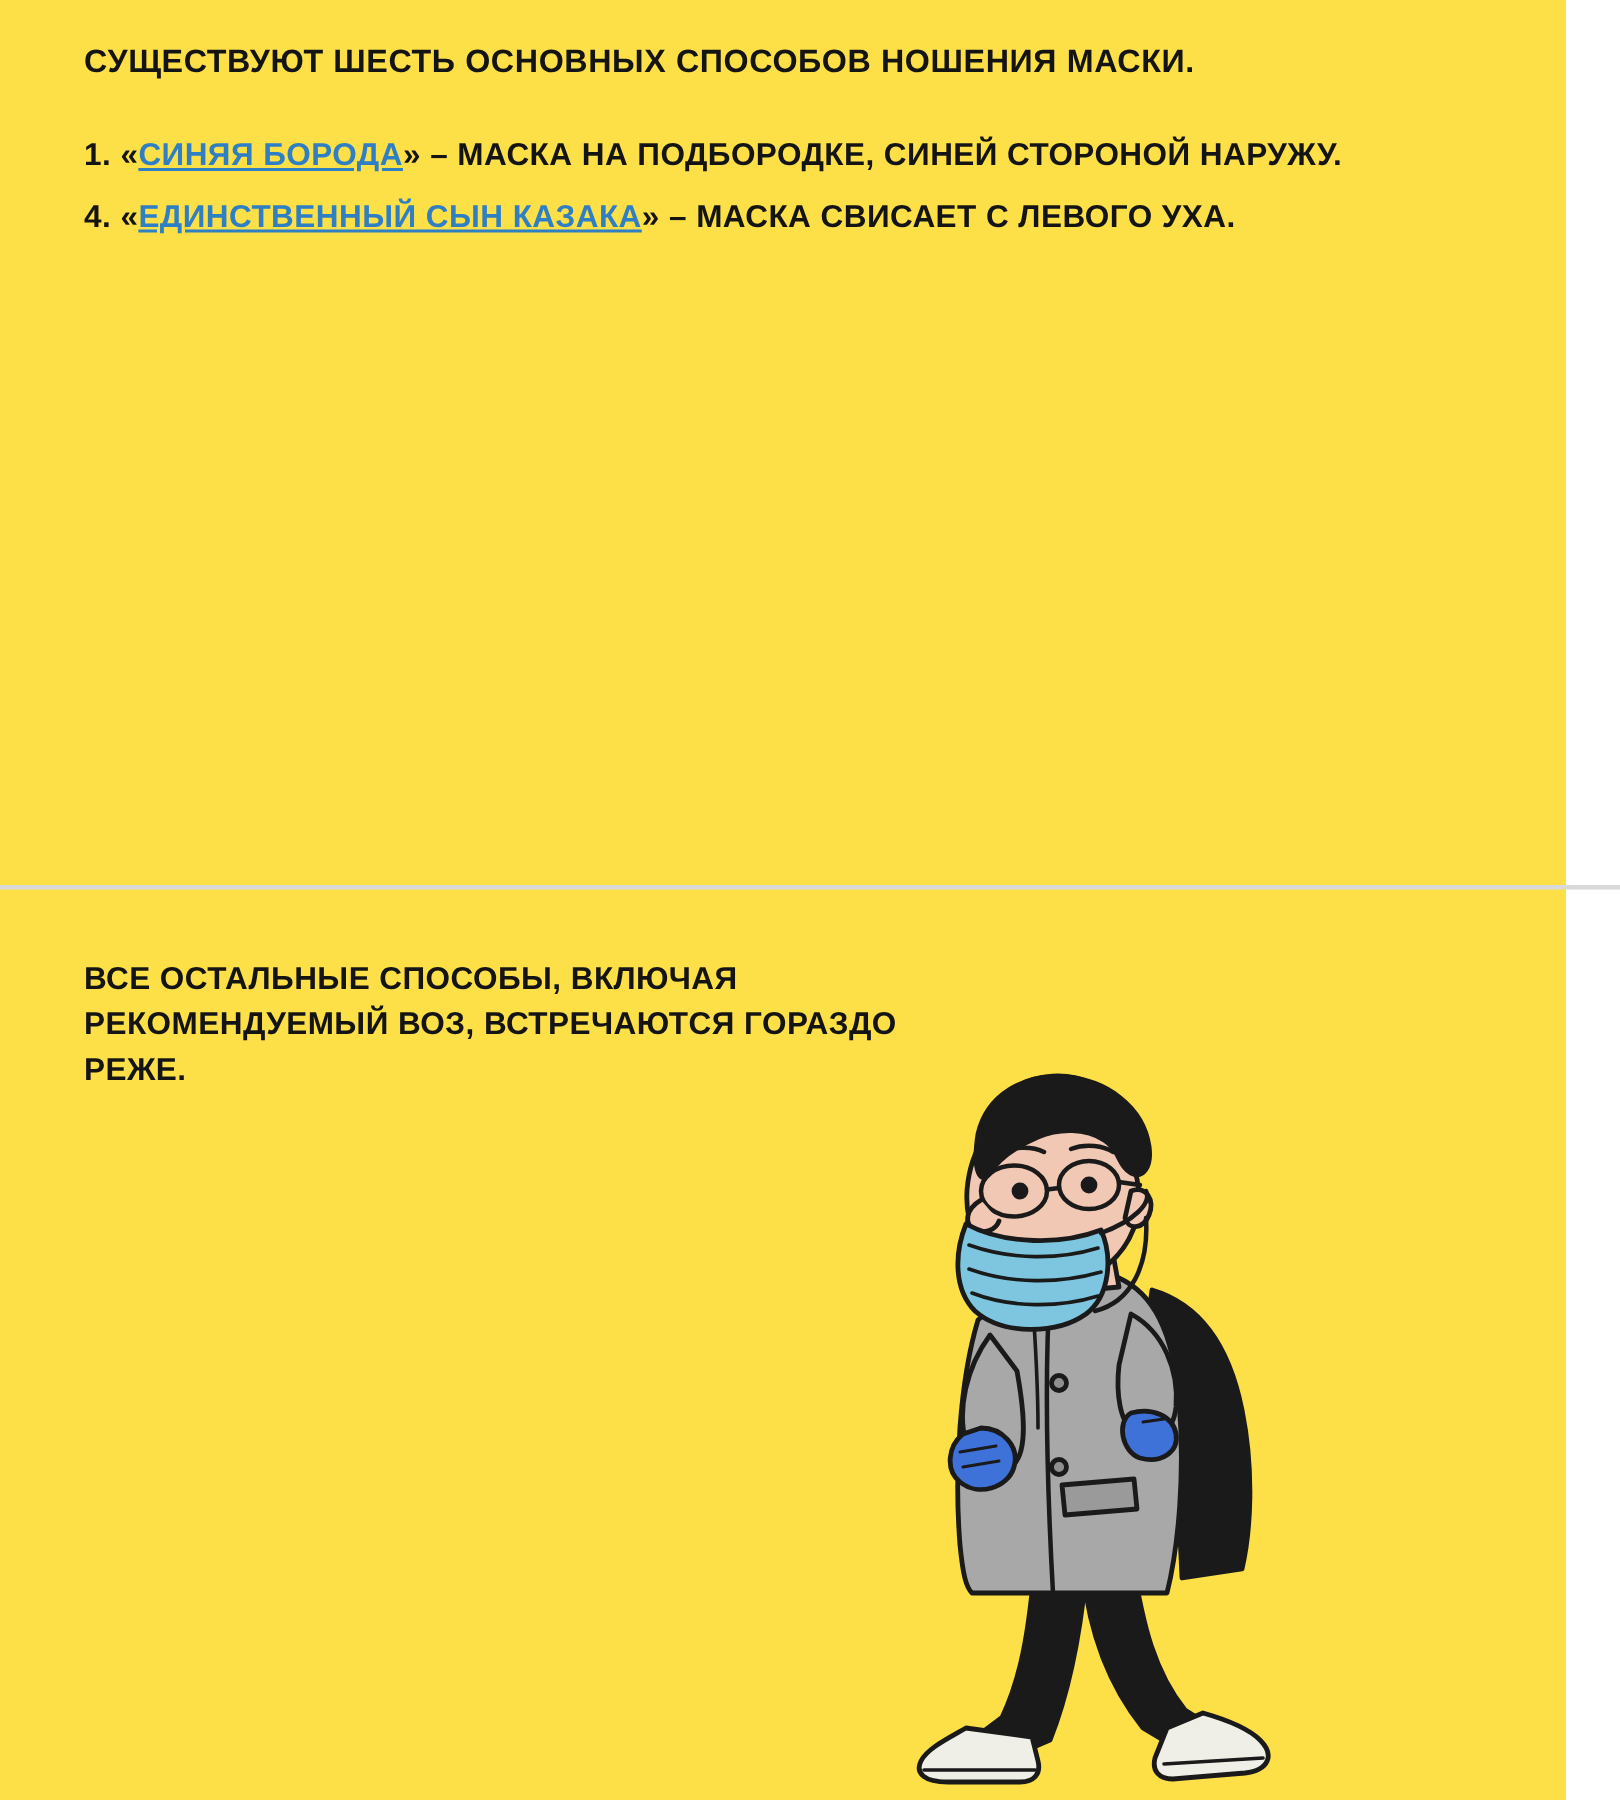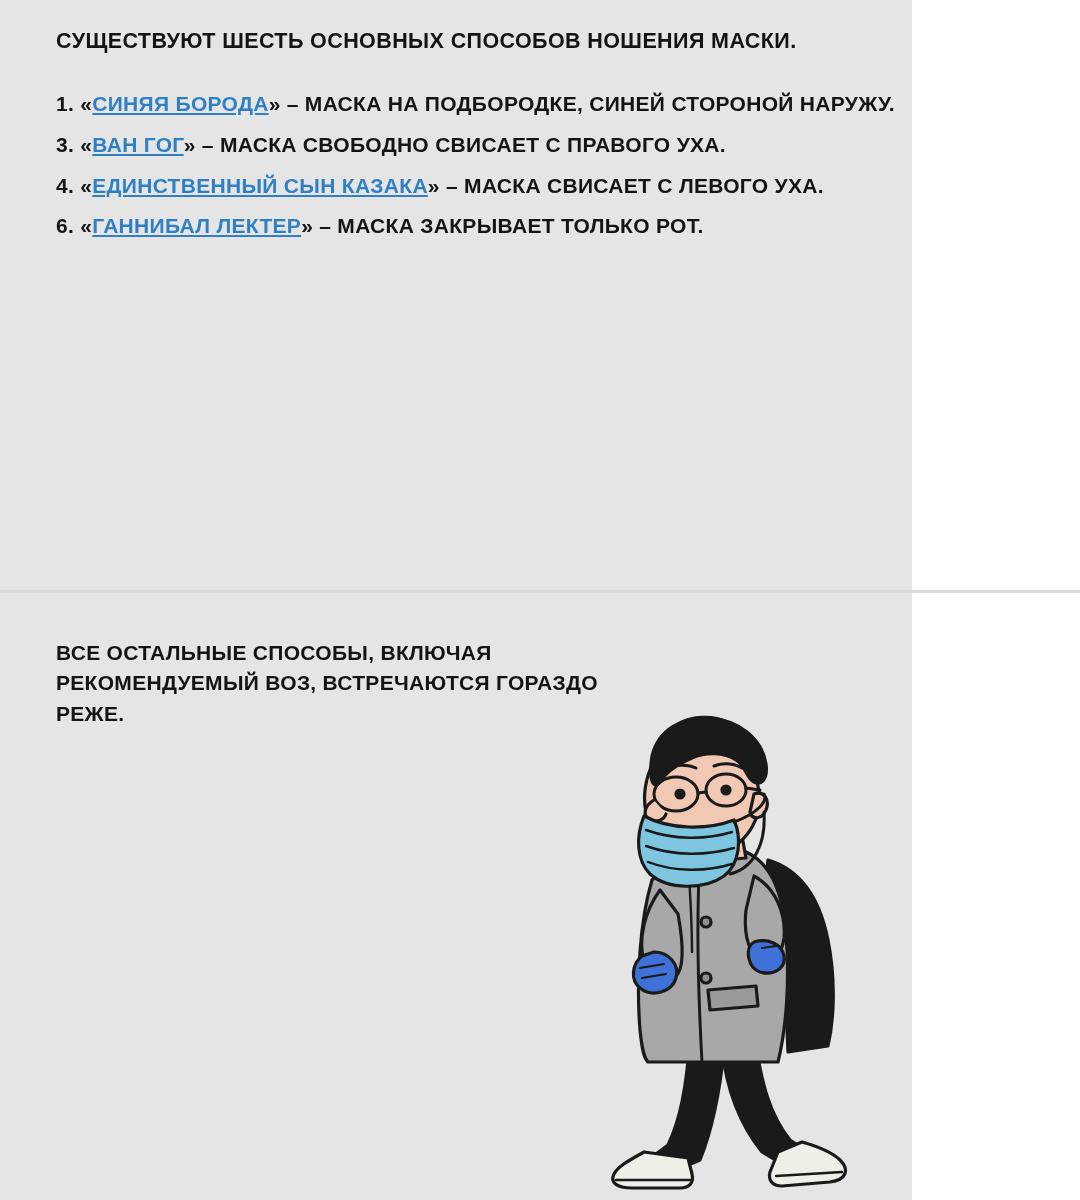--- a/index.html
+++ b/index.html
@@ -9,23 +9,23 @@
   }
   body {
     width: 1080px;
     height: 1200px;
     position: relative;
     font-family: "Liberation Sans", sans-serif;
     overflow: hidden;
   }
   .page {
     position: relative;
-    width: 912px;
+    width: 1044px;
     height: 1200px;
-    background: #e5e5e5;
+    background: #fde047;
   }
 
   
   .block-top {
     position: absolute;
     left: 0;
     top: 0;
     width: 1080px;
     padding: 28px 56px 18px 56px;
     box-sizing: border-box;
@@ -107,30 +107,22 @@
 
   <div class="block-top">
     <h1 class="heading">СУЩЕСТВУЮТ ШЕСТЬ ОСНОВНЫХ СПОСОБОВ НОШЕНИЯ МАСКИ.</h1>
 
     <ul class="list">
       <li>
         <span>1.</span>
         <span>«</span><span class="hl">СИНЯЯ БОРОДА</span><span>»</span><span> – МАСКА НА ПОДБОРОДКЕ, СИНЕЙ СТОРОНОЙ НАРУЖУ.</span>
       </li>
       <li>
-        <span>3.</span>
-        <span>«</span><span class="hl">ВАН ГОГ</span><span>»</span><span> – МАСКА СВОБОДНО СВИСАЕТ С ПРАВОГО УХА.</span>
-      </li>
-      <li>
         <span>4.</span>
         <span>«</span><span class="hl">ЕДИНСТВЕННЫЙ СЫН КАЗАКА</span><span>»</span><span> – МАСКА СВИСАЕТ С ЛЕВОГО УХА.</span>
-      </li>
-      <li>
-        <span>6.</span>
-        <span>«</span><span class="hl">ГАННИБАЛ ЛЕКТЕР</span><span>»</span><span> – МАСКА ЗАКРЫВАЕТ ТОЛЬКО РОТ.</span>
       </li>
     </ul>
   </div>
 
   <div class="divider"></div>
 
   <div class="block-bottom">
     <p class="para">ВСЕ ОСТАЛЬНЫЕ СПОСОБЫ, ВКЛЮЧАЯ РЕКОМЕНДУЕМЫЙ ВОЗ, ВСТРЕЧАЮТСЯ ГОРАЗДО РЕЖЕ.</p>
   </div>
 

